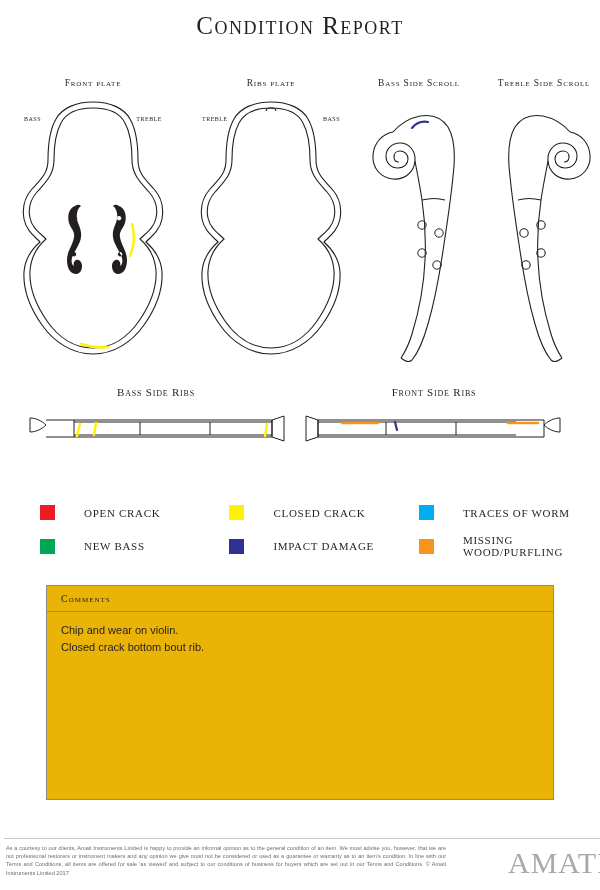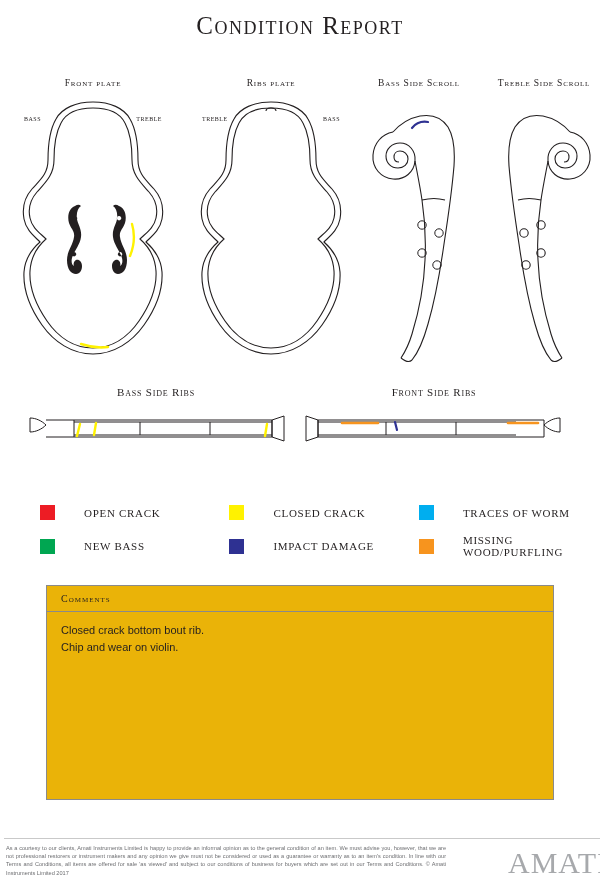--- a/index.html
+++ b/index.html
@@ -403,22 +403,22 @@
       <div class="legend-item third">
         <span class="swatch" style="background:#f7941e"></span>
         <span class="legend-label">MISSING WOOD/PURFLING</span>
       </div>
     </div>
   </div>
 
   <div class="comments-box">
     <div class="comments-head">Comments</div>
     <div class="comments-body">
+      <div class="comment-line">Chip and wear on violin.</div>
       <div class="comment-line">Closed crack bottom bout rib.</div>
-      <div class="comment-line">Chip and wear on violin.</div>
     </div>
   </div>
 
   <div class="footer">
     <div class="footer-rule"></div>
     <div class="footer-text">As a courtesy to our clients, Amati Instruments Limited is happy to provide an informal opinion as to the general condition of an item. We must advise you, however, that we are not professional restorers or instrument makers and any opinion we give must not be considered or used as a guarantee or warranty as to an item's condition. In line with our Terms and Conditions, all items are offered for sale 'as viewed' and subject to our conditions of business for buyers which are set out in our Terms and Conditions. © Amati Instruments Limited 2017</div>
     <div class="footer-logo">AMATI</div>
   </div>
 
 </div>

